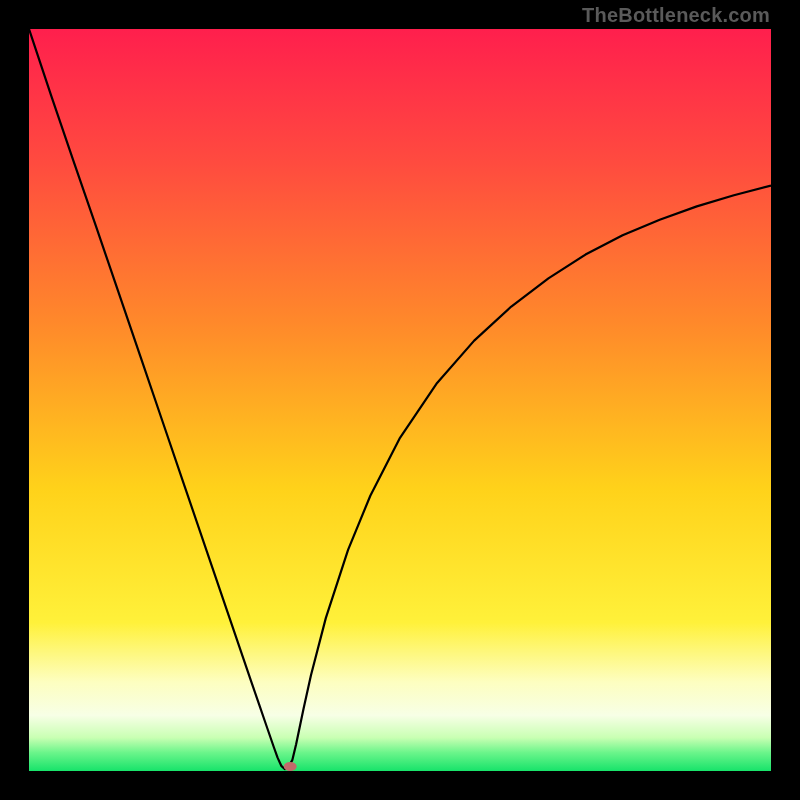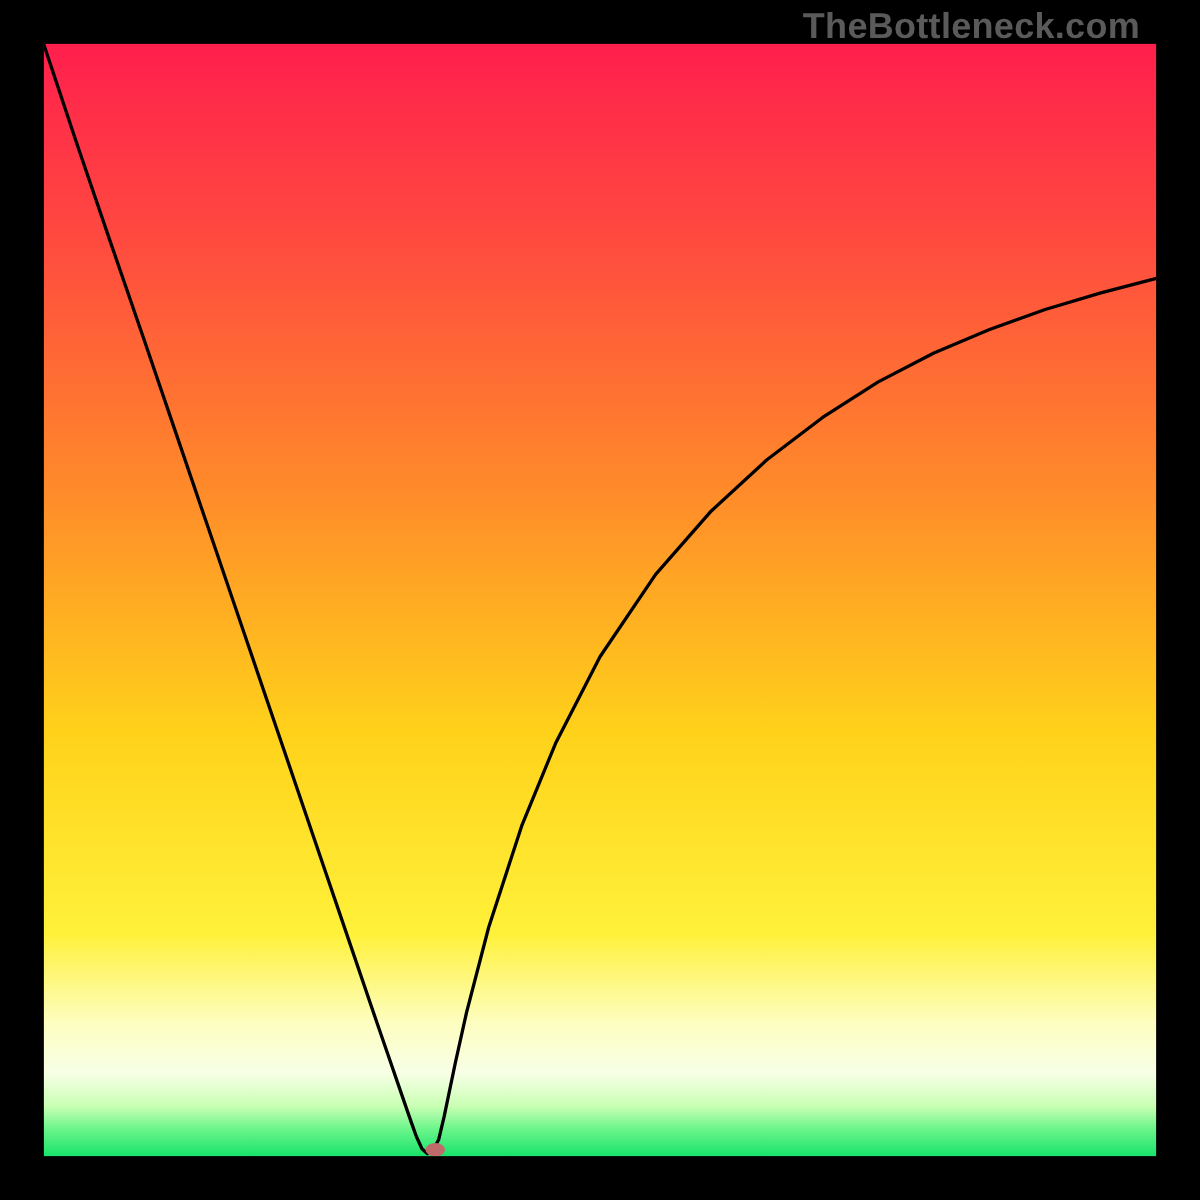--- a/index.html
+++ b/index.html
@@ -23,23 +23,23 @@
     position: absolute;
     left: 29px;
     top: 29px;
     width: 742px;
     height: 742px;
     overflow: hidden;
   }
   .watermark {
     position: absolute;
     top: 4px;
-    right: 40px;
+    right: 30px;
     color: #5a5a5a;
-    font-size: 24px;
+    font-size: 20px;
     font-weight: 600;
     letter-spacing: 0.2px;
     user-select: none;
   }
   svg { display: block; }
 </style>
 </head>
 <body>
 <div class="frame">
 

